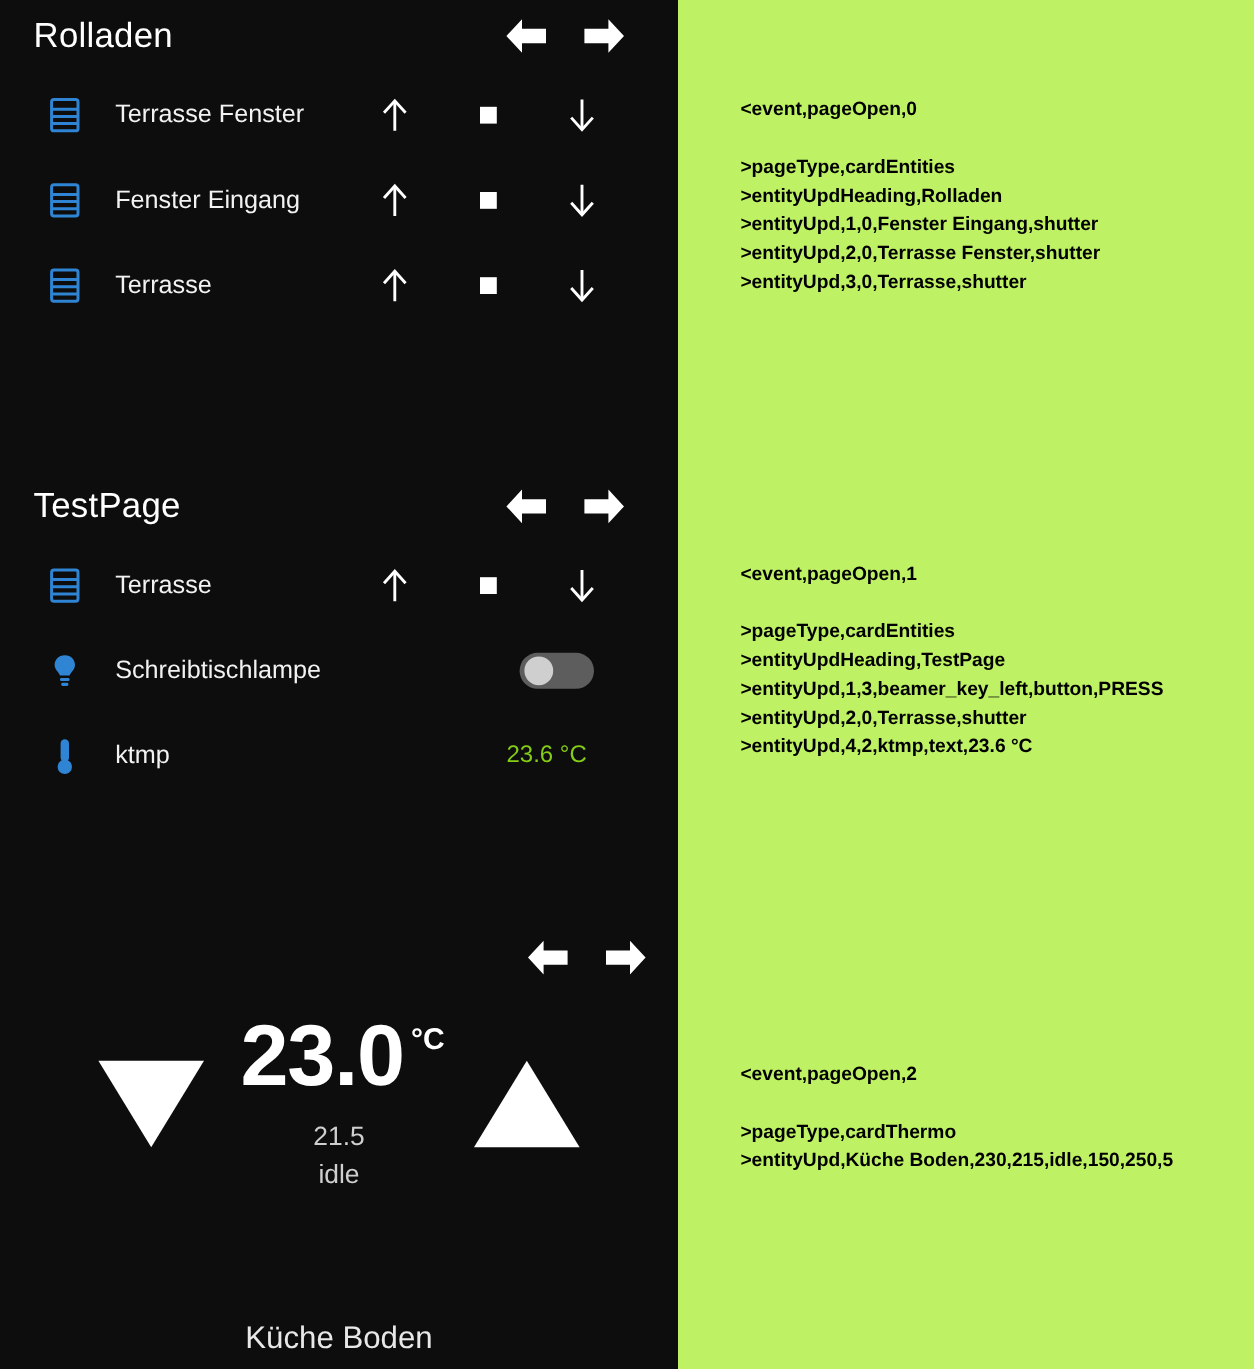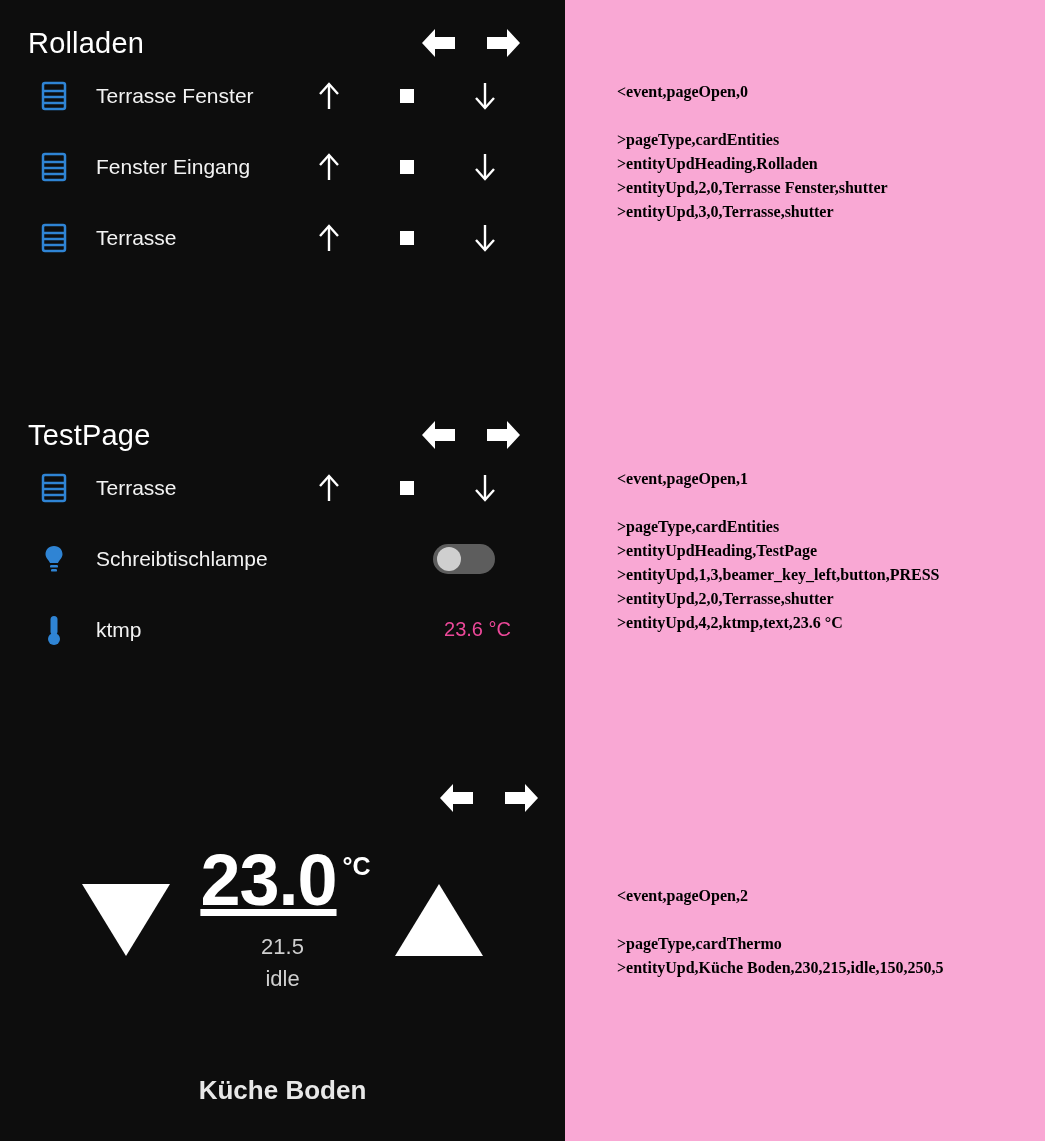--- a/index.html
+++ b/index.html
@@ -27,21 +27,21 @@
     position: relative;
     flex: 0 0 565px;
   }
   .card {
     position: absolute;
     left: 0;
     width: 565px;
   }
   .card-header {
     display: flex;
-    align-items: flex-end;
+    align-items: center;
     height: 60px;
     padding: 0 24px 0 28px;
     box-sizing: border-box;
   }
   .card-title {
     color: #ffffff;
     font-size: 29px;
     font-weight: normal;
     letter-spacing: 0.2px;
     flex: 1 1 auto;
@@ -121,23 +121,23 @@
   .toggle .knob {
     position: absolute;
     top: 3px;
     left: 4px;
     width: 24px;
     height: 24px;
     border-radius: 50%;
     background: #cfcfcf;
   }
   .value-text {
-    color: #ec4899;
+    color: #84cc16;
     font-size: 20px;
-    margin-right: 26px;
+    margin-right: 48px;
   }
   
   .thermo {
     position: relative;
     width: 565px;
   }
   .thermo-header {
     display: flex;
     justify-content: flex-end;
     align-items: center;
@@ -156,21 +156,20 @@
     top: 18px;
     text-align: center;
   }
   .thermo-temp {
     color: #ffffff;
     font-size: 72px;
     font-weight: bold;
     letter-spacing: -1px;
     line-height: 1;
     display: inline-block;
-    text-decoration: underline;
   }
   .thermo-unit {
     color: #ffffff;
     font-size: 25px;
     font-weight: bold;
     vertical-align: top;
     position: relative;
     top: 8px;
     left: 6px;
   }
@@ -207,23 +206,22 @@
     position: absolute;
     left: 0;
     right: 0;
     text-align: center;
     color: #e8e8e8;
     font-size: 26px;
   }
   
   .log {
     flex: 1 1 auto;
-    background: #f9a8d4;
-    position: relative;
-    font-family: Liberation Serif, serif;
+    background: #bef264;
+    position: relative;
   }
   .log-block {
     position: absolute;
     left: 52px;
   }
   .log-line {
     color: #000000;
     font-size: 16px;
     font-weight: bold;
     line-height: 24px;
@@ -445,32 +443,33 @@
       </div>
       <div class="thermo-body">
         <div class="tri tri-down"></div>
         <div class="tri tri-up"></div>
         <div class="thermo-center">
           <span class="thermo-temp">23.0</span><span class="thermo-unit">°C</span>
           <div class="thermo-target">21.5</div>
           <div class="thermo-state">idle</div>
         </div>
       </div>
-      <div class="thermo-name" style="top:305px;font-weight:bold;">Küche Boden</div>
+      <div class="thermo-name" style="top:329px;">Küche Boden</div>
     </div>
 
   </div>
 
   <div class="log">
 
     <div class="log-block" style="top:80px;">
       <div class="log-line">&lt;event,pageOpen,0</div>
       <div class="log-gap"></div>
       <div class="log-line">&gt;pageType,cardEntities</div>
       <div class="log-line">&gt;entityUpdHeading,Rolladen</div>
+      <div class="log-line">&gt;entityUpd,1,0,Fenster Eingang,shutter</div>
       <div class="log-line">&gt;entityUpd,2,0,Terrasse Fenster,shutter</div>
       <div class="log-line">&gt;entityUpd,3,0,Terrasse,shutter</div>
     </div>
 
     <div class="log-block" style="top:467px;">
       <div class="log-line">&lt;event,pageOpen,1</div>
       <div class="log-gap"></div>
       <div class="log-line">&gt;pageType,cardEntities</div>
       <div class="log-line">&gt;entityUpdHeading,TestPage</div>
       <div class="log-line">&gt;entityUpd,1,3,beamer_key_left,button,PRESS</div>

